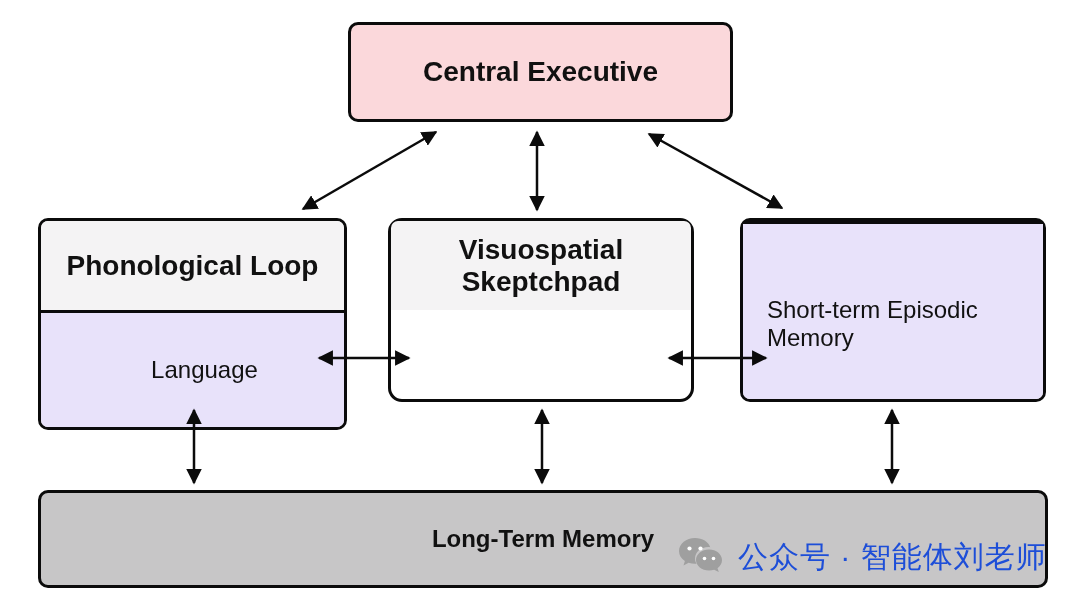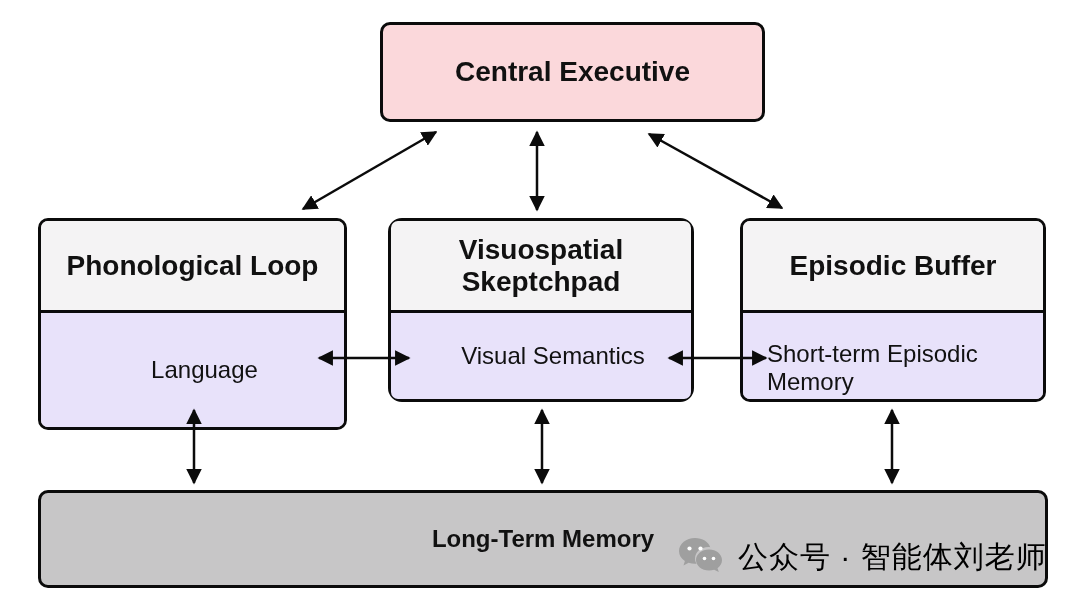--- a/index.html
+++ b/index.html
@@ -17,21 +17,21 @@
     border-radius:10px;
     box-sizing:border-box;
     display:flex;
     align-items:center;
     justify-content:center;
     text-align:center;
   }
   .ce{
     left:348px;top:22px;width:385px;height:100px;
     background:#fbd8db;
-    font-weight:bold;font-size:28px;margin-left:32px;
+    font-weight:bold;font-size:28px;
   }
   .comp{
     display:flex;flex-direction:column;
     align-items:stretch;justify-content:flex-start;
     padding:0;
   }
   .comp-header{
     height:89px;
     background:#f4f3f4;
     border-radius:7px 7px 0 0;
@@ -62,21 +62,21 @@
     pointer-events:none;
   }
   .watermark{
     position:absolute;
     left:678px;top:536px;
     display:flex;align-items:center;gap:8px;
     z-index:5;
   }
   .watermark-text{
     font-size:30px;
-    color:#000000;
+    color:#1d4ed8;
     letter-spacing:1px;
     white-space:nowrap;
   }
 </style>
 </head>
 <body>
 
 <div class="canvas">
 
   <div class="box ce">
@@ -89,29 +89,23 @@
     </div>
     <div class="comp-section">
       <span>Language</span>
     </div>
   </div>
 
   <div class="box comp comp2">
     <div class="comp-header">
       <span style="max-width:220px;display:inline-block;">Visuospatial Skeptchpad</span>
     </div>
-    <div class="comp-section">
-      <span>Visual Semantics</span>
-    </div>
   </div>
 
   <div class="box comp comp3">
-    <div class="comp-header">
-      <span>Episodic Buffer</span>
-    </div>
     <div class="comp-section">
       <span style="max-width:280px;display:inline-block;margin-top:24px;">Short-term Episodic Memory</span>
     </div>
   </div>
 
   <div class="box ltm">
     <span>Long-Term Memory</span>
   </div>
 
   <svg class="arrows" viewBox="0 0 1080 614" xmlns="http://www.w3.org/2000/svg" aria-hidden="true">

